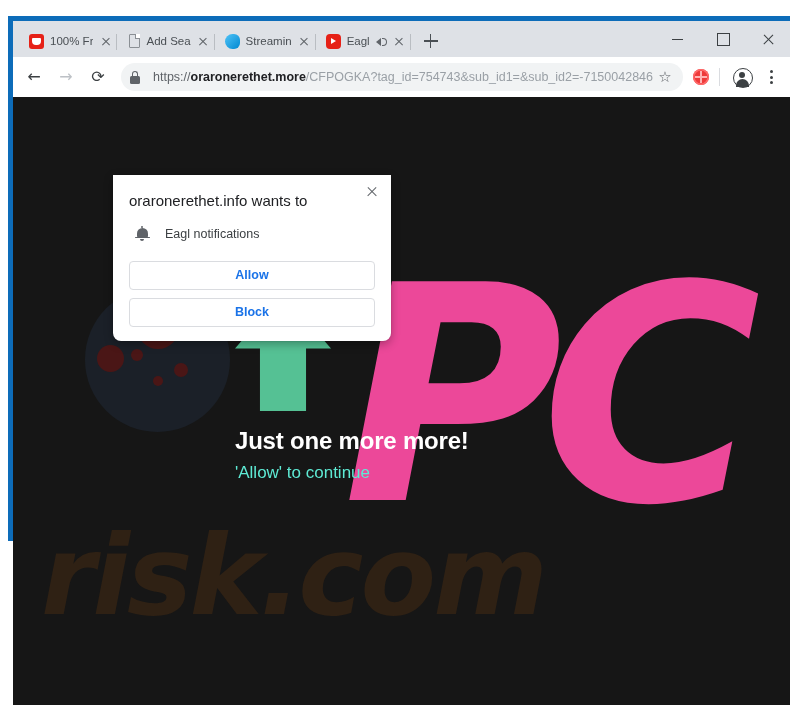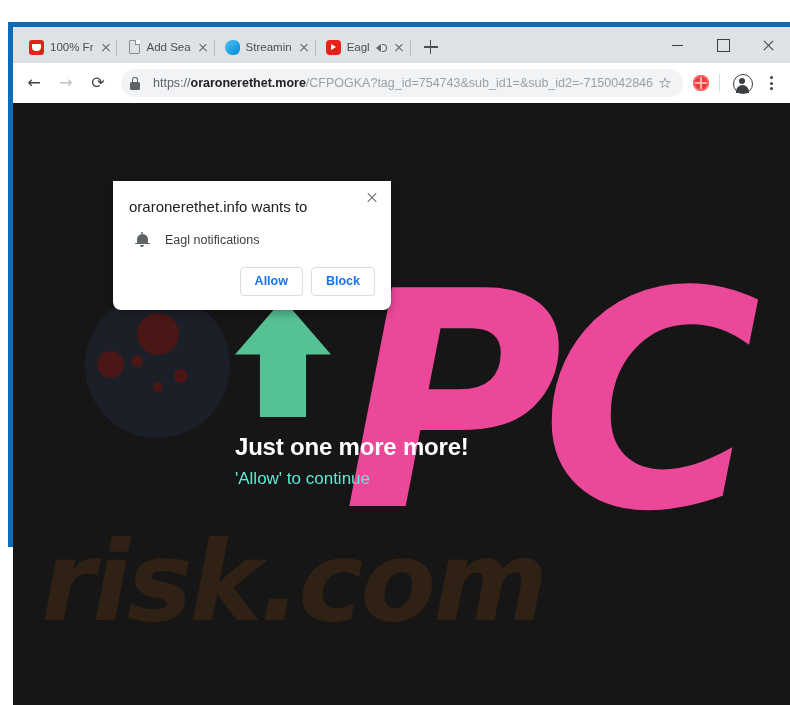--- a/index.html
+++ b/index.html
@@ -16,21 +16,21 @@
   #root {
     position: relative;
     width: 790px;
     height: 705px;
     background: #ffffff;
   }
 
   #window-frame {
     position: absolute;
     left: 8px;
-    top: 22px;
+    top: 16px;
     width: 782px;
     height: 525px;
     background: #0d6cb9;
     padding: 5px 0 12px 5px;
   }
 
   #browser {
     position: relative;
     width: 777px;
     height: 684px;
@@ -482,20 +482,21 @@
     background:#5f6368; border-radius:1px;
   }
   #perm-row-label {
     font-size: 12.5px;
     color: #3c4043;
   }
   #perm-actions {
     display: flex;
     justify-content: flex-end;
     gap: 8px;
+    flex-direction: column;
   }
   .perm-btn {
     min-width: 53px;
     height: 29px;
     border: 1px solid #dadce0;
     border-radius: 4px;
     background: #ffffff;
     color: #1a73e8;
     font-size: 12.5px;
     font-weight: 600;

